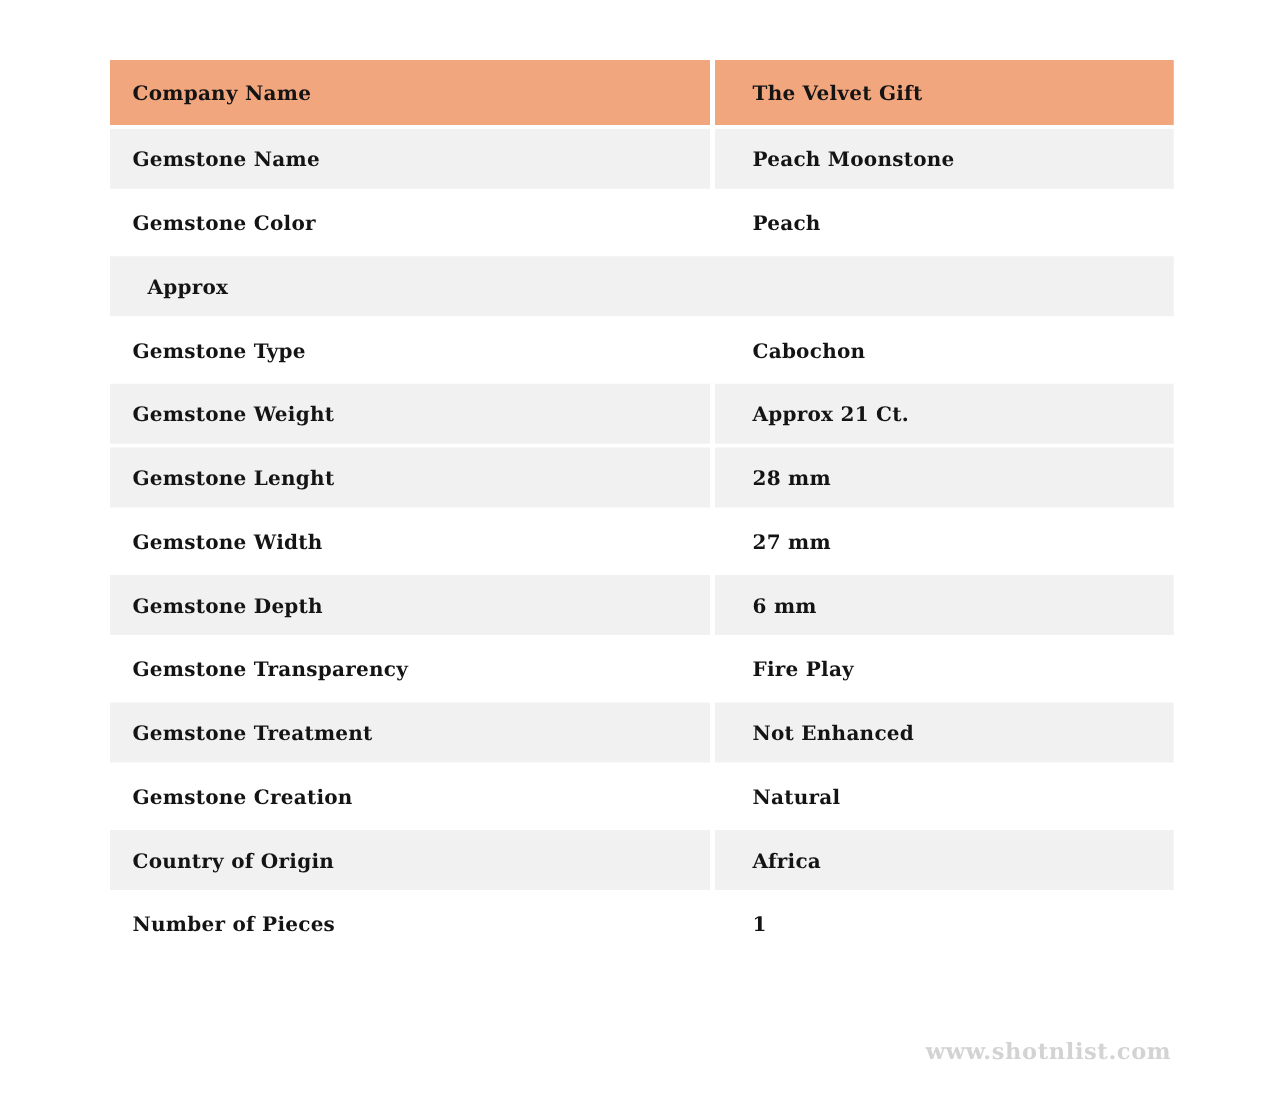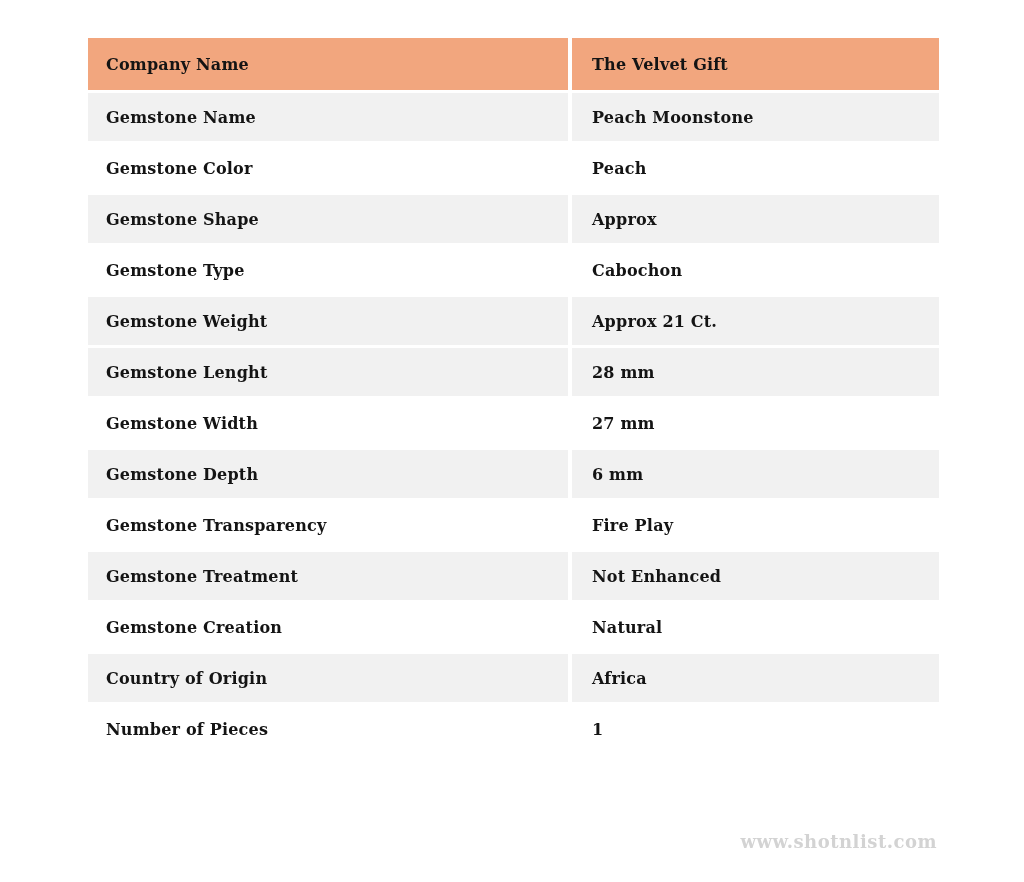--- a/index.html
+++ b/index.html
@@ -12,42 +12,42 @@
   * { margin: 0; padding: 0; box-sizing: border-box; }
   html, body {
     width: 1024px; height: 882px;
     background: #ffffff;
     font-family: "DejaVu Serif", "Liberation Serif", serif;
     overflow: hidden;
   }
   .page { position: relative; width: 1024px; height: 882px; }
   .spec-table {
     position: absolute;
-    left: 88px; top: 38px;
+    left: 88px; top: 48px;
     width: 851px;
   }
   .row {
     display: flex;
     gap: 4px;
     margin-bottom: 3px;
   }
   .cell {
     display: flex;
     align-items: center;
     height: 48px;
     background: var(--row-bg);
     color: var(--text);
     font-size: 16px;
     font-weight: bold;
     letter-spacing: 0.2px;
   }
   .row.header .cell { height: 52px; background: var(--header-bg); }
   .row.alt .cell { background: var(--stripe-bg); }
   .cell.label { width: 480px; padding-left: 18px; }
-  .cell.value { flex: 1; padding-left: 20px; }
+  .cell.value { flex: 1; padding-left: 30px; }
   .watermark {
     position: absolute;
     right: 87px;
     top: 831px;
     font-size: 18px;
     font-weight: bold;
     color: var(--watermark);
     letter-spacing: 0.5px;
   }
 </style>
@@ -64,21 +64,20 @@
 
     <div class="row alt">
       <div class="cell label">Gemstone Name</div>
       <div class="cell value">Peach Moonstone</div>
     </div>
     <div class="row">
       <div class="cell label">Gemstone Color</div>
       <div class="cell value">Peach</div>
     </div>
     <div class="row alt">
-      <div class="cell label">Gemstone Shape</div>
       <div class="cell value">Approx</div>
     </div>
     <div class="row">
       <div class="cell label">Gemstone Type</div>
       <div class="cell value">Cabochon</div>
     </div>
     <div class="row alt">
       <div class="cell label">Gemstone Weight</div>
       <div class="cell value">Approx 21 Ct.</div>
     </div>

